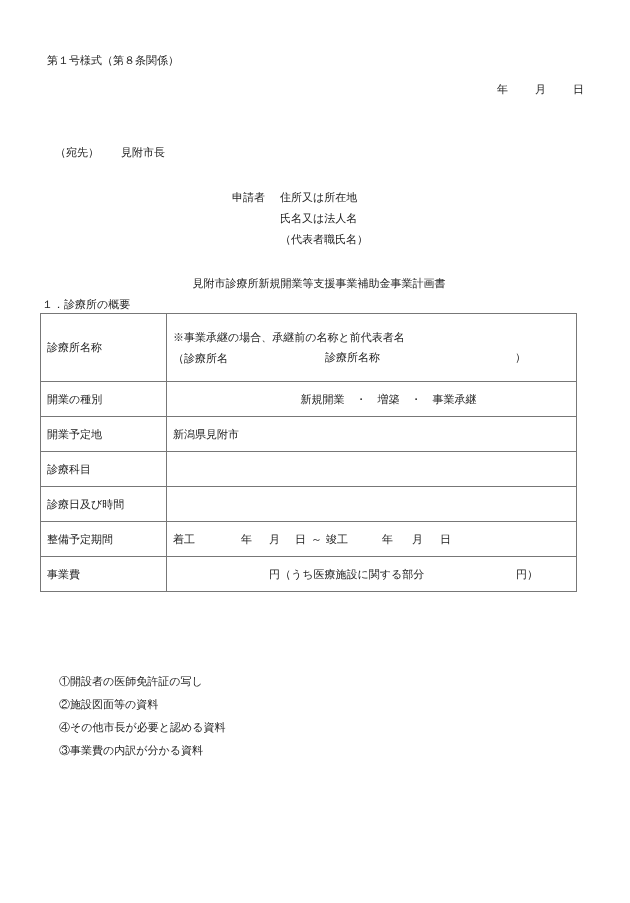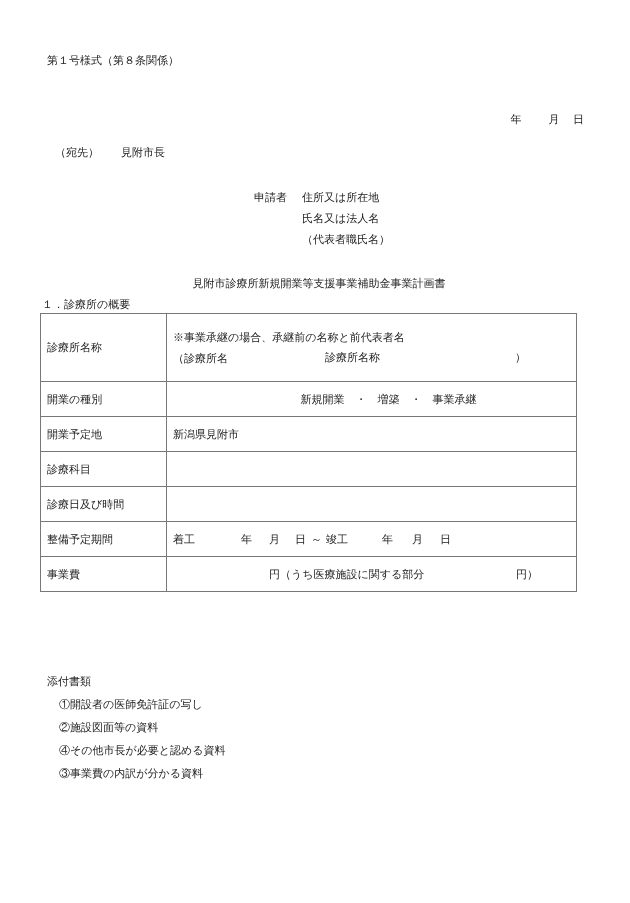--- a/index.html
+++ b/index.html
@@ -3,27 +3,27 @@
 <meta charset="utf-8">
 <style>
   html, body { margin: 0; padding: 0; }
   body {
     width: 630px; height: 903px; background: #ffffff; position: relative; overflow: hidden;
     font-family: "DejaVu Serif", "Liberation Serif", serif;
     color: #222222; font-size: 11px;
   }
   .abs { position: absolute; white-space: nowrap; }
   .form-number { left: 47px; top: 53px; }
-  .date-line { top: 112px; left: 497px; text-align: center; }
+  .date-line { top: 82px; left: 497px; }
   .date-line span { display: inline-block; }
   .addressee { left: 55px; top: 145px; }
   .addressee .gap { display: inline-block; width: 22px; }
   .applicant { left: 232px; top: 187px; line-height: 21px; }
   .applicant .row { display: flex; }
-  .applicant .lbl { width: 48px; margin-left: 22px; }
+  .applicant .lbl { width: 48px; }
   .doc-title { left: 0; width: 630px; text-align: center; top: 276px; padding-left: 8px; box-sizing: border-box; }
   .section-title { left: 42px; top: 297px; }
   table.overview {
     position: absolute; left: 40px; top: 313px; width: 537px;
     border-collapse: collapse;
   }
   table.overview td {
     border: 1px solid #777777; padding: 0 6px; font-size: 11px; vertical-align: middle;
   }
   table.overview td.label { width: 113px; }
@@ -112,18 +112,17 @@
         <span>円</span>
         <span style="width:236px">（うち医療施設に関する部分</span>
         <span>円）</span>
       </div>
     </td>
   </tr>
 </tbody>
   </table>
 
 <div class="abs attachments">
-  <div>添付書類</div>
   <div class="item">①開設者の医師免許証の写し</div>
   <div class="item">②施設図面等の資料</div>
   <div class="item">④その他市長が必要と認める資料</div>
   <div class="item">③事業費の内訳が分かる資料</div>
 </div>
 
 </body></html>

